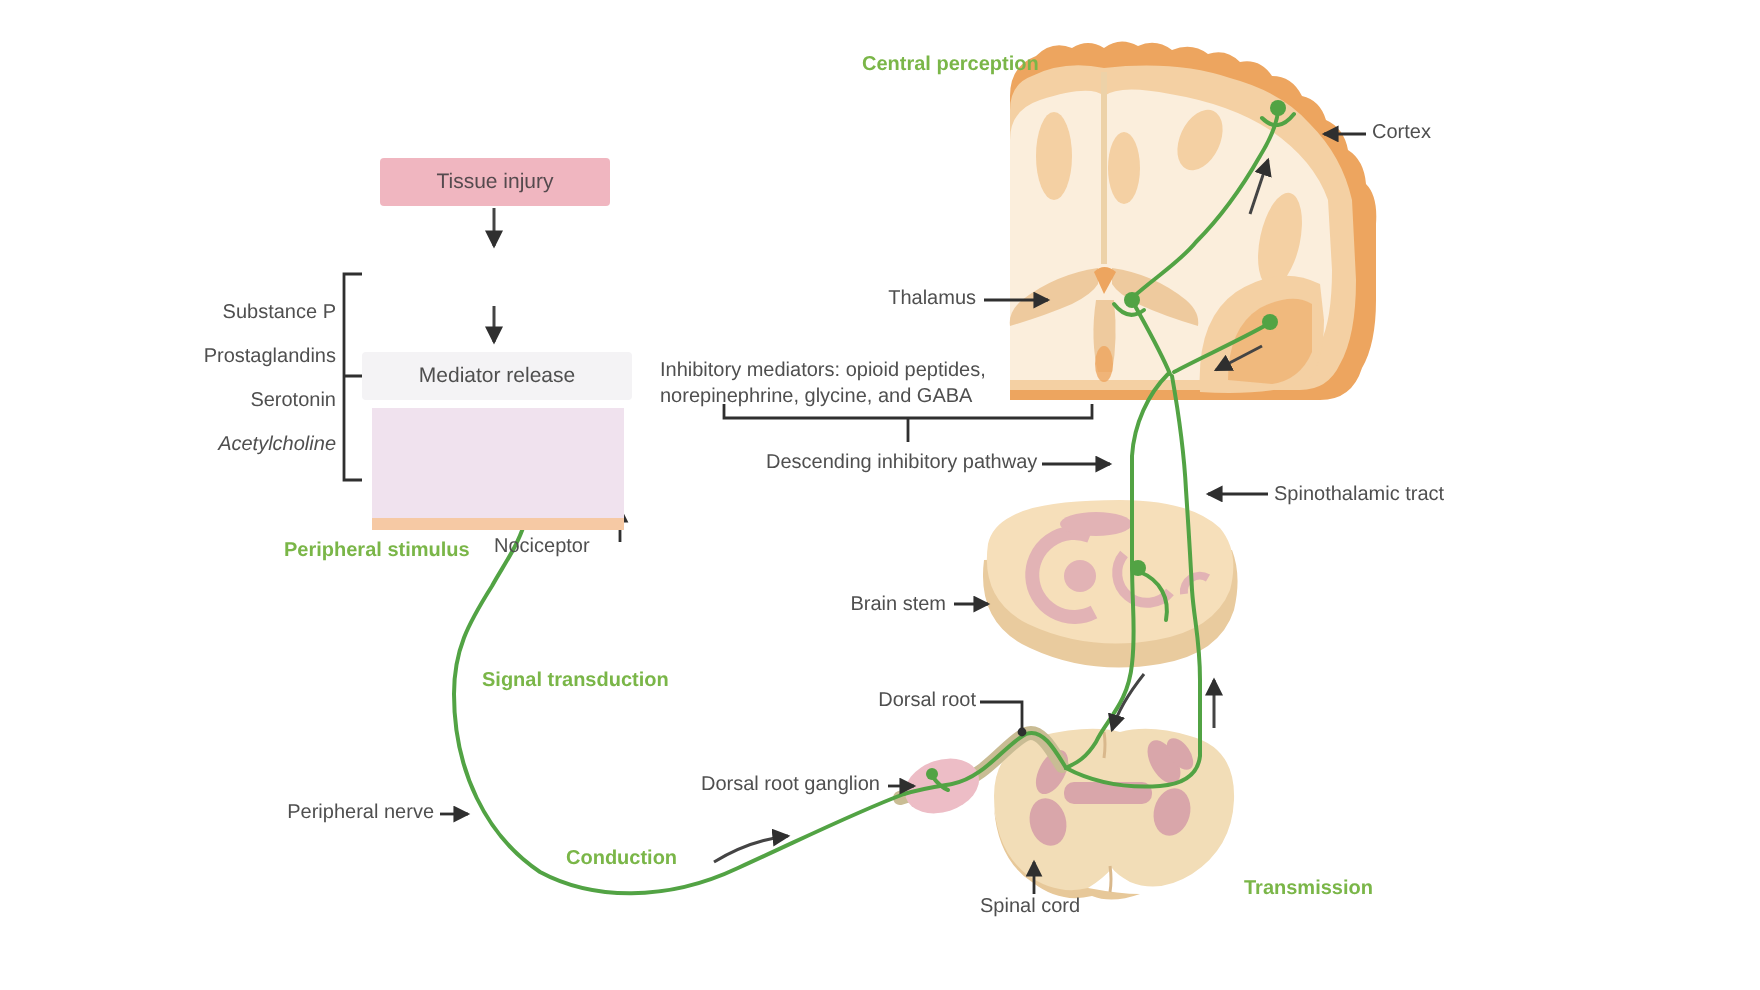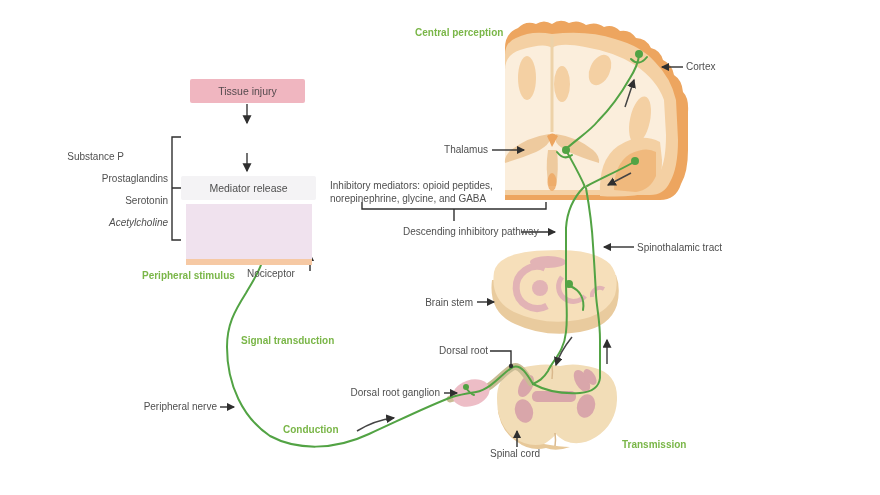--- a/index.html
+++ b/index.html
@@ -159,36 +159,36 @@
 
   <div class="flowbox box-pink" style="left:190px;top:79px;width:115px;height:24px;">
     <span>Tissue injury</span>
   </div>
   <div class="flowbox box-gray" style="left:181px;top:176px;width:135px;height:24px;">
     <span>Mediator release</span>
   </div>
   <div class="skinblock"></div>
   <div class="skinstrip"></div>
 
-  <div class="lbl ralign" style="right:756px;top:151px;">Substance P</div>
+  <div class="lbl ralign" style="right:712px;top:151px;">Substance P</div>
   <div class="lbl ralign" style="right:712px;top:173px;">Prostaglandins</div>
   <div class="lbl ralign" style="right:712px;top:195px;">Serotonin</div>
   <div class="lbl ralign" style="right:712px;top:217px;font-style:italic;">Acetylcholine</div>
 
-  <div class="lbl green" style="left:415px;top:27px;">Central perception</div>
+  <div class="lbl green" style="left:431px;top:27px;">Central perception</div>
   <div class="lbl green" style="left:142px;top:270px;">Peripheral stimulus</div>
   <div class="lbl green" style="left:241px;top:335px;">Signal transduction</div>
   <div class="lbl green" style="left:283px;top:424px;">Conduction</div>
   <div class="lbl green" style="left:622px;top:408px;margin-top:31px;">Transmission</div>
 
   <div class="lbl" style="left:686px;top:61px;">Cortex</div>
   <div class="lbl ralign" style="right:392px;top:144px;">Thalamus</div>
   <div class="lbl center" style="left:330px;top:180px;width:250px;">Inhibitory mediators: opioid peptides,</div>
   <div class="lbl center" style="left:330px;top:193px;width:250px;">norepinephrine, glycine, and GABA</div>
-  <div class="lbl" style="left:391px;top:226px;padding-left:12px;">Descending inhibitory pathway</div>
+  <div class="lbl" style="left:371px;top:226px;padding-left:12px;">Descending inhibitory pathway</div>
   <div class="lbl" style="left:637px;top:242px;">Spinothalamic tract</div>
   <div class="lbl ralign" style="right:407px;top:297px;">Brain stem</div>
   <div class="lbl ralign" style="right:392px;top:345px;padding-left:43px;">Dorsal root</div>
   <div class="lbl ralign" style="right:440px;top:387px;">Dorsal root ganglion</div>
   <div class="lbl" style="left:490px;top:448px;">Spinal cord</div>
   <div class="lbl ralign" style="right:663px;top:401px;">Peripheral nerve</div>
   <div class="lbl" style="left:247px;top:268px;">Nociceptor</div>
 
 </div>
 

